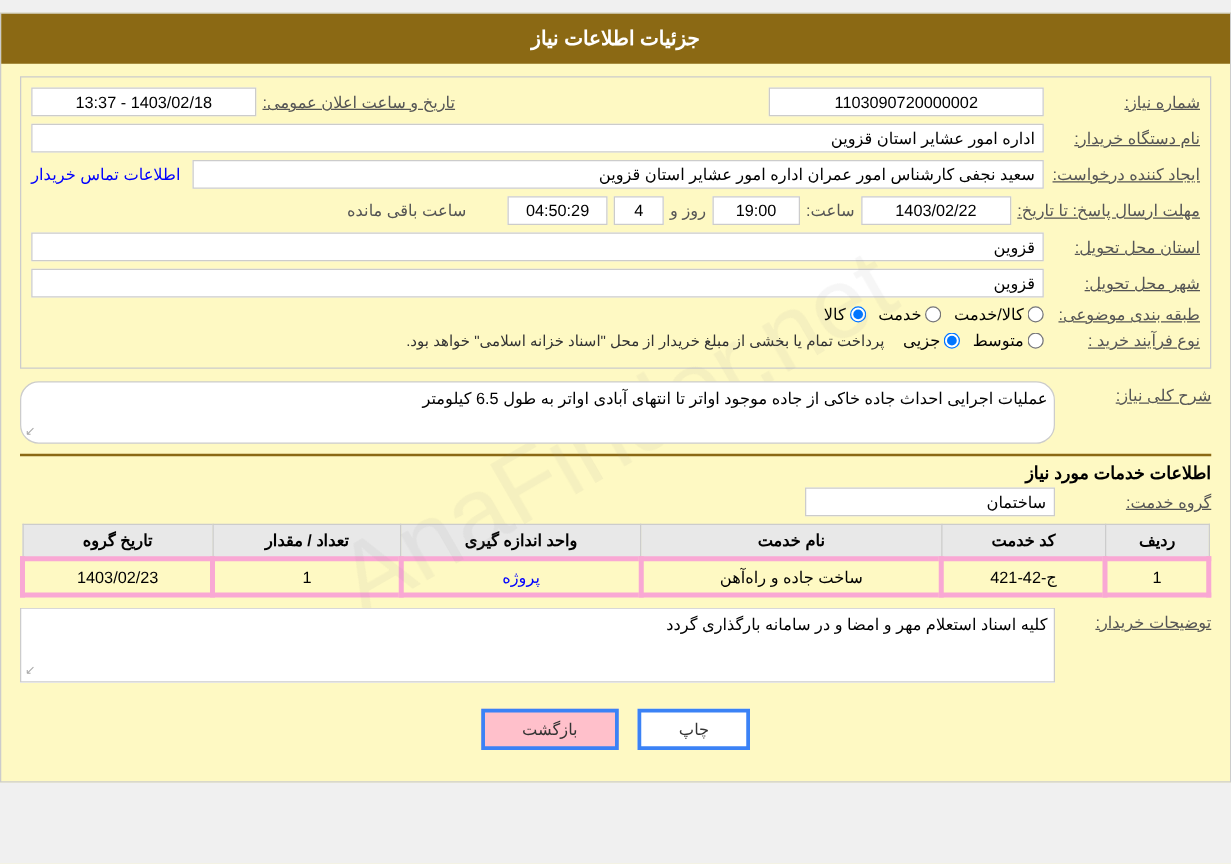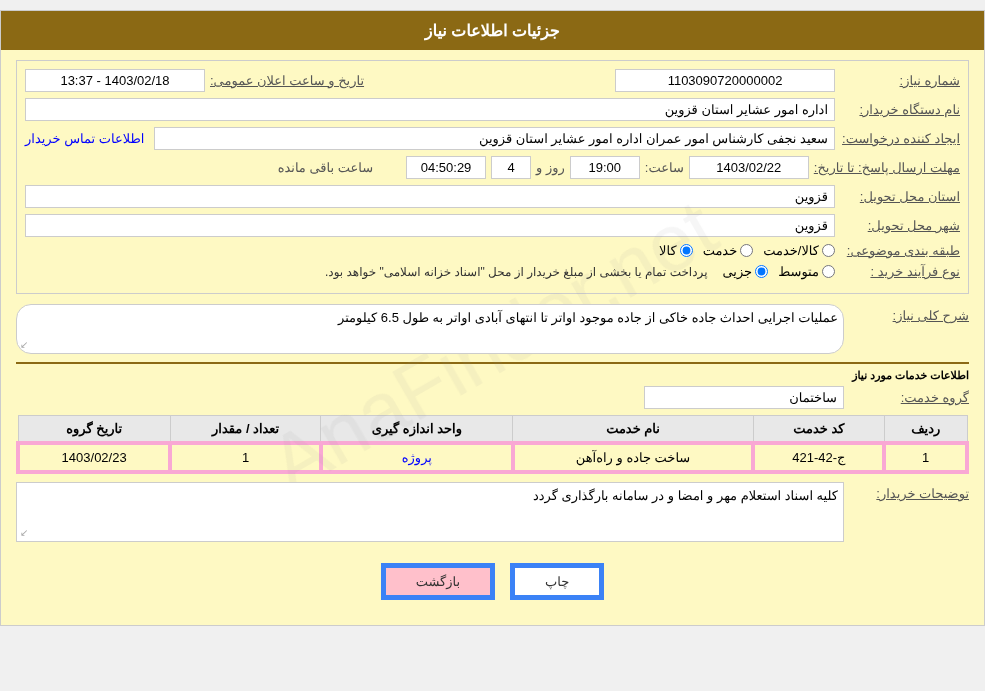--- a/index.html
+++ b/index.html
@@ -53,21 +53,21 @@
     }
     .blue-link {
       color: #00f;
       cursor: pointer;
     }
     .section-subtitle {
       border-top: 2px solid #8B6914;
       margin: 8px 0 4px;
       padding-top: 5px;
       font-weight: bold;
-      font-size: 11px;
+      font-size: 14px;
     }
     .radio-group {
       display: flex;
       align-items: center;
       gap: 10px;
     }
     .radio-item {
       display: flex;
       align-items: center;
       gap: 3px;
@@ -139,21 +139,21 @@
       font-size: 10px;
     }
     .bottom-buttons {
       display: flex;
       justify-content: center;
       gap: 15px;
       padding: 15px;
     }
     .btn {
       padding: 6px 30px;
-      border: 5px solid #3b82f6;
+      border: 3px solid #3b82f6;
       cursor: pointer;
       font-size: 13px;
       font-family: Tahoma, Arial, sans-serif;
     }
     .btn-print {
       background: #fff;
       color: #333;
     }
     .btn-back {
       background: #ffc0cb;

